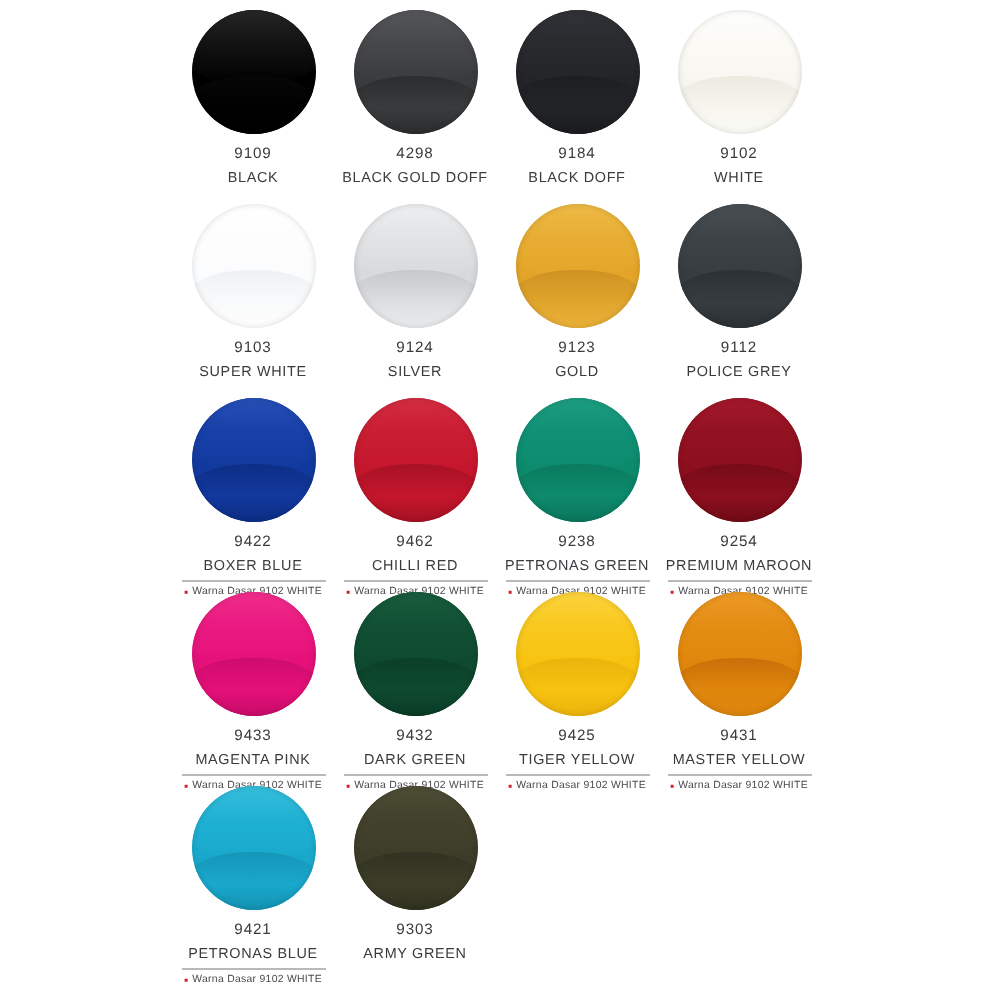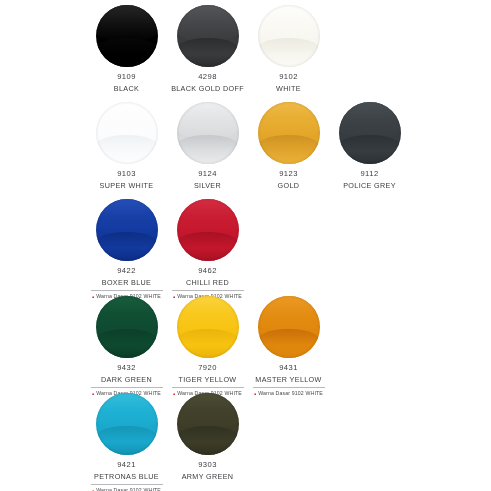--- a/index.html
+++ b/index.html
@@ -169,20 +169,28 @@
       <div class="cell">
         <div class="swatch-wrap">
           <div class="swatch" style="--c: #3a3b3d; --hi: #5b5c5f; --hi2: #47484b; --sh: #2c2d2f; --sh2: #3a3b3d; --sh3: #242527;"></div>
           <div class="swatch-rim"></div>
         </div>
         <div class="code">4298</div>
         <div class="name">BLACK GOLD DOFF</div>
       </div>
       <div class="cell">
         <div class="swatch-wrap">
+          <div class="swatch" style="--c: #232428; --hi: #34353a; --hi2: #2a2b2f; --sh: #1d1e22; --sh2: #232428; --sh3: #17181b;"></div>
+          <div class="swatch-rim"></div>
+        </div>
+        <div class="code">9184</div>
+        <div class="name">BLACK DOFF</div>
+      </div>
+      <div class="cell">
+        <div class="swatch-wrap">
           <div class="swatch" style="--c: #f7f6f0; --hi: #ffffff; --hi2: #fbfaf5; --sh: #eceae0; --sh2: #f6f5ee; --sh3: #fdfdfa;"></div>
           <div class="swatch-rim"></div>
         </div>
         <div class="code">9102</div>
         <div class="name">WHITE</div>
       </div>
     </div>
     <div class="row">
       <div class="cell">
         <div class="swatch-wrap">
@@ -237,41 +245,80 @@
           <div class="swatch-rim"></div>
         </div>
         <div class="code">9462</div>
         <div class="name">CHILLI RED</div>
         <div class="divider"></div>
         <div class="note">
           <span class="note-bullet">▪</span>
           <span class="note-text">Warna Dasar 9102 WHITE</span>
         </div>
       </div>
-    </div>
-    <div class="row">
+      <div class="cell">
+        <div class="swatch-wrap">
+          <div class="swatch" style="--c: #0d8a6c; --hi: #22a284; --hi2: #109176; --sh: #0a7a5e; --sh2: #0d8a6c; --sh3: #086c53;"></div>
+          <div class="swatch-rim"></div>
+        </div>
+        <div class="code">9238</div>
+        <div class="name">PETRONAS GREEN</div>
+        <div class="divider"></div>
+        <div class="note">
+          <span class="note-bullet">▪</span>
+          <span class="note-text">Warna Dasar 9102 WHITE</span>
+        </div>
+      </div>
+      <div class="cell">
+        <div class="swatch-wrap">
+          <div class="swatch" style="--c: #8c0f1e; --hi: #a81a2c; --hi2: #931222; --sh: #760b18; --sh2: #8c0f1e; --sh3: #640913;"></div>
+          <div class="swatch-rim"></div>
+        </div>
+        <div class="code">9254</div>
+        <div class="name">PREMIUM MAROON</div>
+        <div class="divider"></div>
+        <div class="note">
+          <span class="note-bullet">▪</span>
+          <span class="note-text">Warna Dasar 9102 WHITE</span>
+        </div>
+      </div>
+    </div>
+    <div class="row">
+      <div class="cell">
+        <div class="swatch-wrap">
+          <div class="swatch" style="--c: #e5107a; --hi: #f3348f; --hi2: #ea1a80; --sh: #cd0c6c; --sh2: #e5107a; --sh3: #b90a61;"></div>
+          <div class="swatch-rim"></div>
+        </div>
+        <div class="code">9433</div>
+        <div class="name">MAGENTA PINK</div>
+        <div class="divider"></div>
+        <div class="note">
+          <span class="note-bullet">▪</span>
+          <span class="note-text">Warna Dasar 9102 WHITE</span>
+        </div>
+      </div>
       <div class="cell">
         <div class="swatch-wrap">
           <div class="swatch" style="--c: #0e4a30; --hi: #1c6040; --hi2: #115034; --sh: #0b3f29; --sh2: #0e4a30; --sh3: #093522;"></div>
           <div class="swatch-rim"></div>
         </div>
         <div class="code">9432</div>
         <div class="name">DARK GREEN</div>
         <div class="divider"></div>
         <div class="note">
           <span class="note-bullet">▪</span>
           <span class="note-text">Warna Dasar 9102 WHITE</span>
         </div>
       </div>
       <div class="cell">
         <div class="swatch-wrap">
           <div class="swatch" style="--c: #f7c310; --hi: #fcd748; --hi2: #f9c91f; --sh: #ebb40c; --sh2: #f7c310; --sh3: #e5ab09;"></div>
           <div class="swatch-rim"></div>
         </div>
-        <div class="code">7920</div>
+        <div class="code">9425</div>
         <div class="name">TIGER YELLOW</div>
         <div class="divider"></div>
         <div class="note">
           <span class="note-bullet">▪</span>
           <span class="note-text">Warna Dasar 9102 WHITE</span>
         </div>
       </div>
       <div class="cell">
         <div class="swatch-wrap">
           <div class="swatch" style="--c: #e0860c; --hi: #ef9e2a; --hi2: #e48e14; --sh: #c96f09; --sh2: #e0860c; --sh3: #d9840f;"></div>

